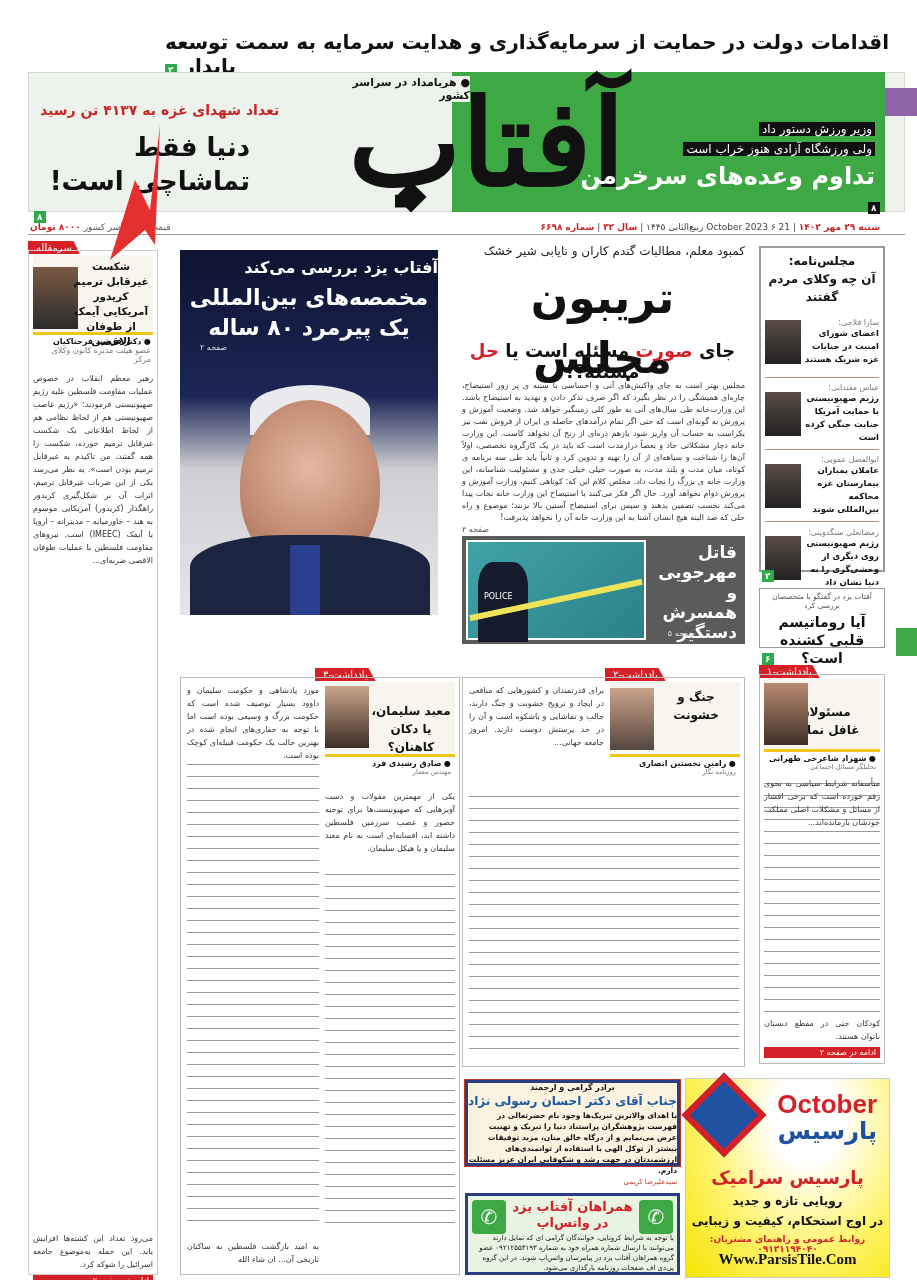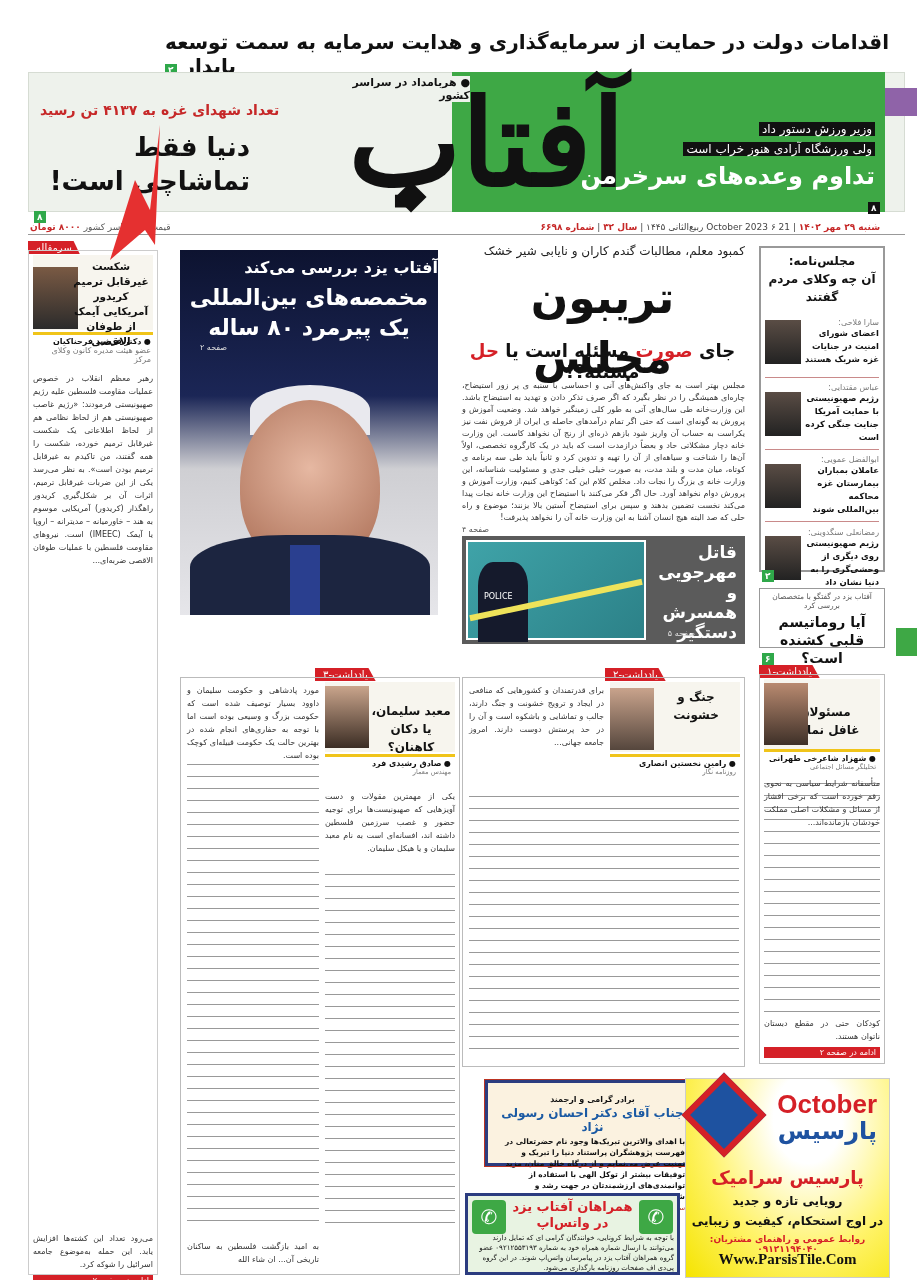--- a/index.html
+++ b/index.html
@@ -71,21 +71,21 @@
 .rum-title{font-size:14px;font-weight:bold;line-height:18px;margin-top:3px}
 .green-side{top:628px;left:896px;width:21px;height:28px;background:#3ea845}
 
 .note-box{border:1px solid #bbb;padding:4px}
 .note-head{background:#f7f5ee;position:relative;height:70px}
 .note-photo{position:absolute;width:44px;height:62px;background:linear-gradient(#c9a38c,#55463d)}
 .note-title{font-size:12px;font-weight:bold;text-align:center;line-height:18px}
 .note-auth{border-top:3px solid #f0c419;font-size:8px;padding:2px 4px;text-align:right}
 .note-auth small{display:block;color:#777}
 
-.cong{top:1080px;left:485px;width:215px;height:86px;background:#fbf2e0;border:3px solid #2b3c7f;outline:1px solid #b32;padding:12px;text-align:center}
+.cong{top:1080px;left:465px;width:215px;height:86px;background:#fbf2e0;border:3px solid #2b3c7f;outline:1px solid #b32;padding:0;text-align:center}
 .cong .a{font-size:8px;font-weight:bold}
 .cong .b{font-size:12px;font-weight:bold;color:#1b5aa3;margin:2px 0}
 .cong .c{font-size:7.5px;font-weight:bold;text-align:right;line-height:11px}
 .cong .d{font-size:7px;color:#b32;text-align:right;margin-top:2px}
 .wa{top:1193px;left:465px;width:215px;height:82px;background:#e8f3e2;border:3px solid #2b3c7f;padding:3px;text-align:center}
 .wa .t{color:#d52027;font-size:13px;font-weight:bold;line-height:16px}
 .wa .c{font-size:7px;text-align:right;line-height:10px;margin-top:2px}
 .wa-icon{position:absolute;top:4px;width:34px;height:34px;background:#3ea845;border-radius:4px;color:#fff;font-size:20px;line-height:34px;text-align:center}
 .parsis{top:1078px;left:685px;width:205px;height:200px;background:radial-gradient(ellipse at 60% 20%,#fff 20%,#fff36a 60%,#f5e400);border:1px solid #ccc;text-align:center}
 .parsis .logo-p{position:absolute;top:6px;left:8px;width:60px;height:60px;background:#1e52a0;transform:rotate(45deg);border:6px solid #d52027}

